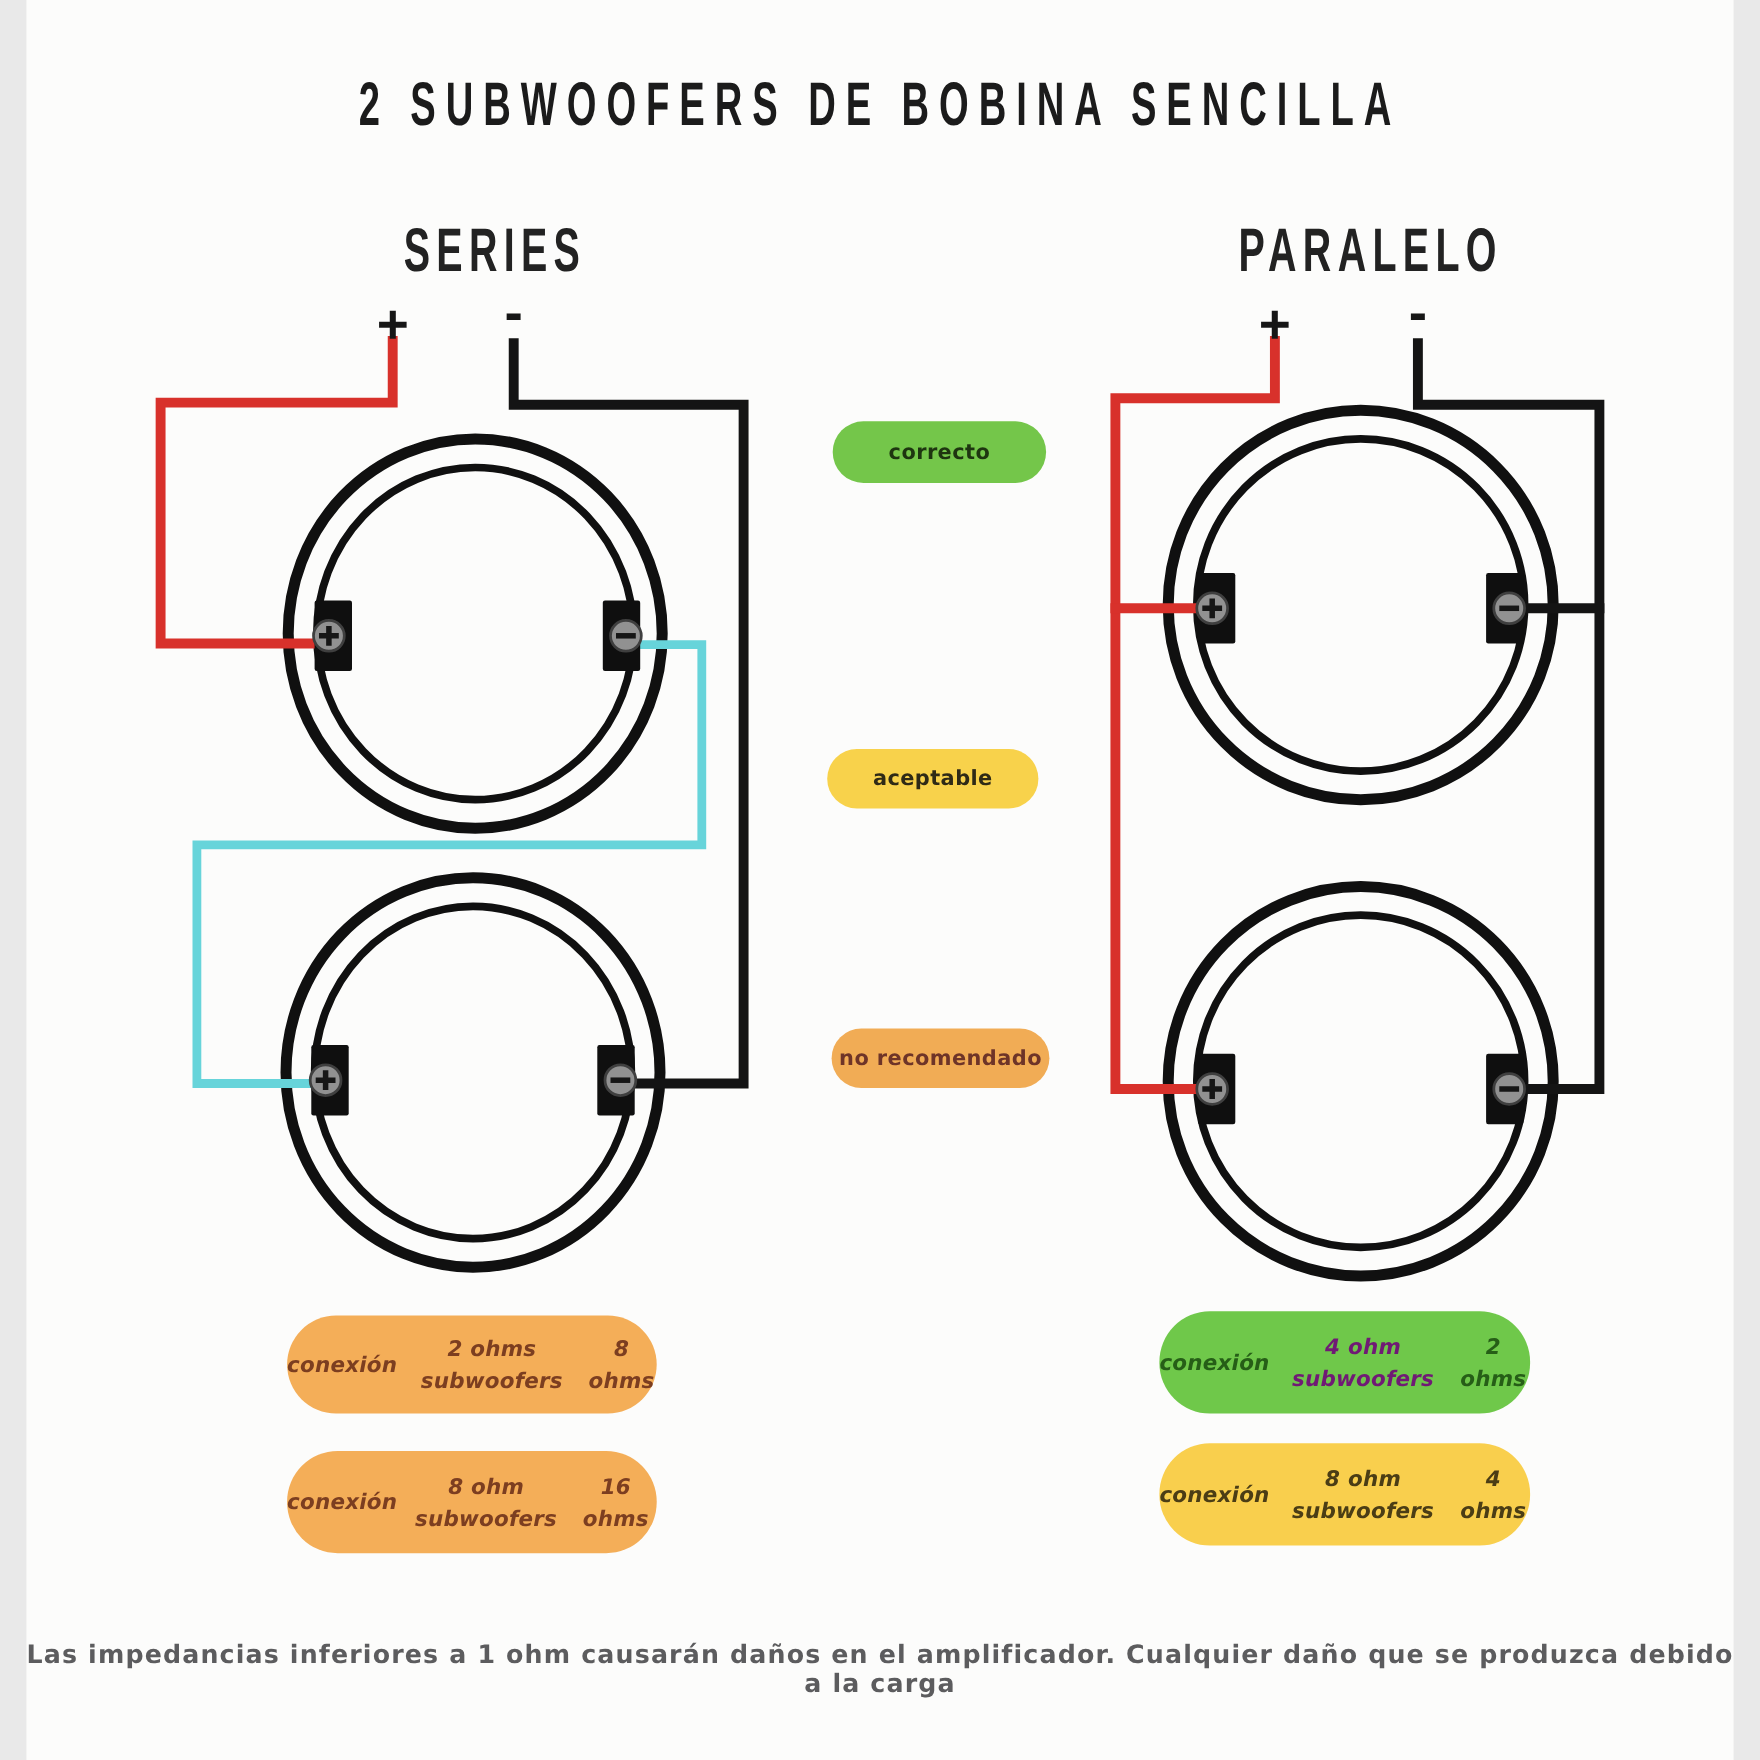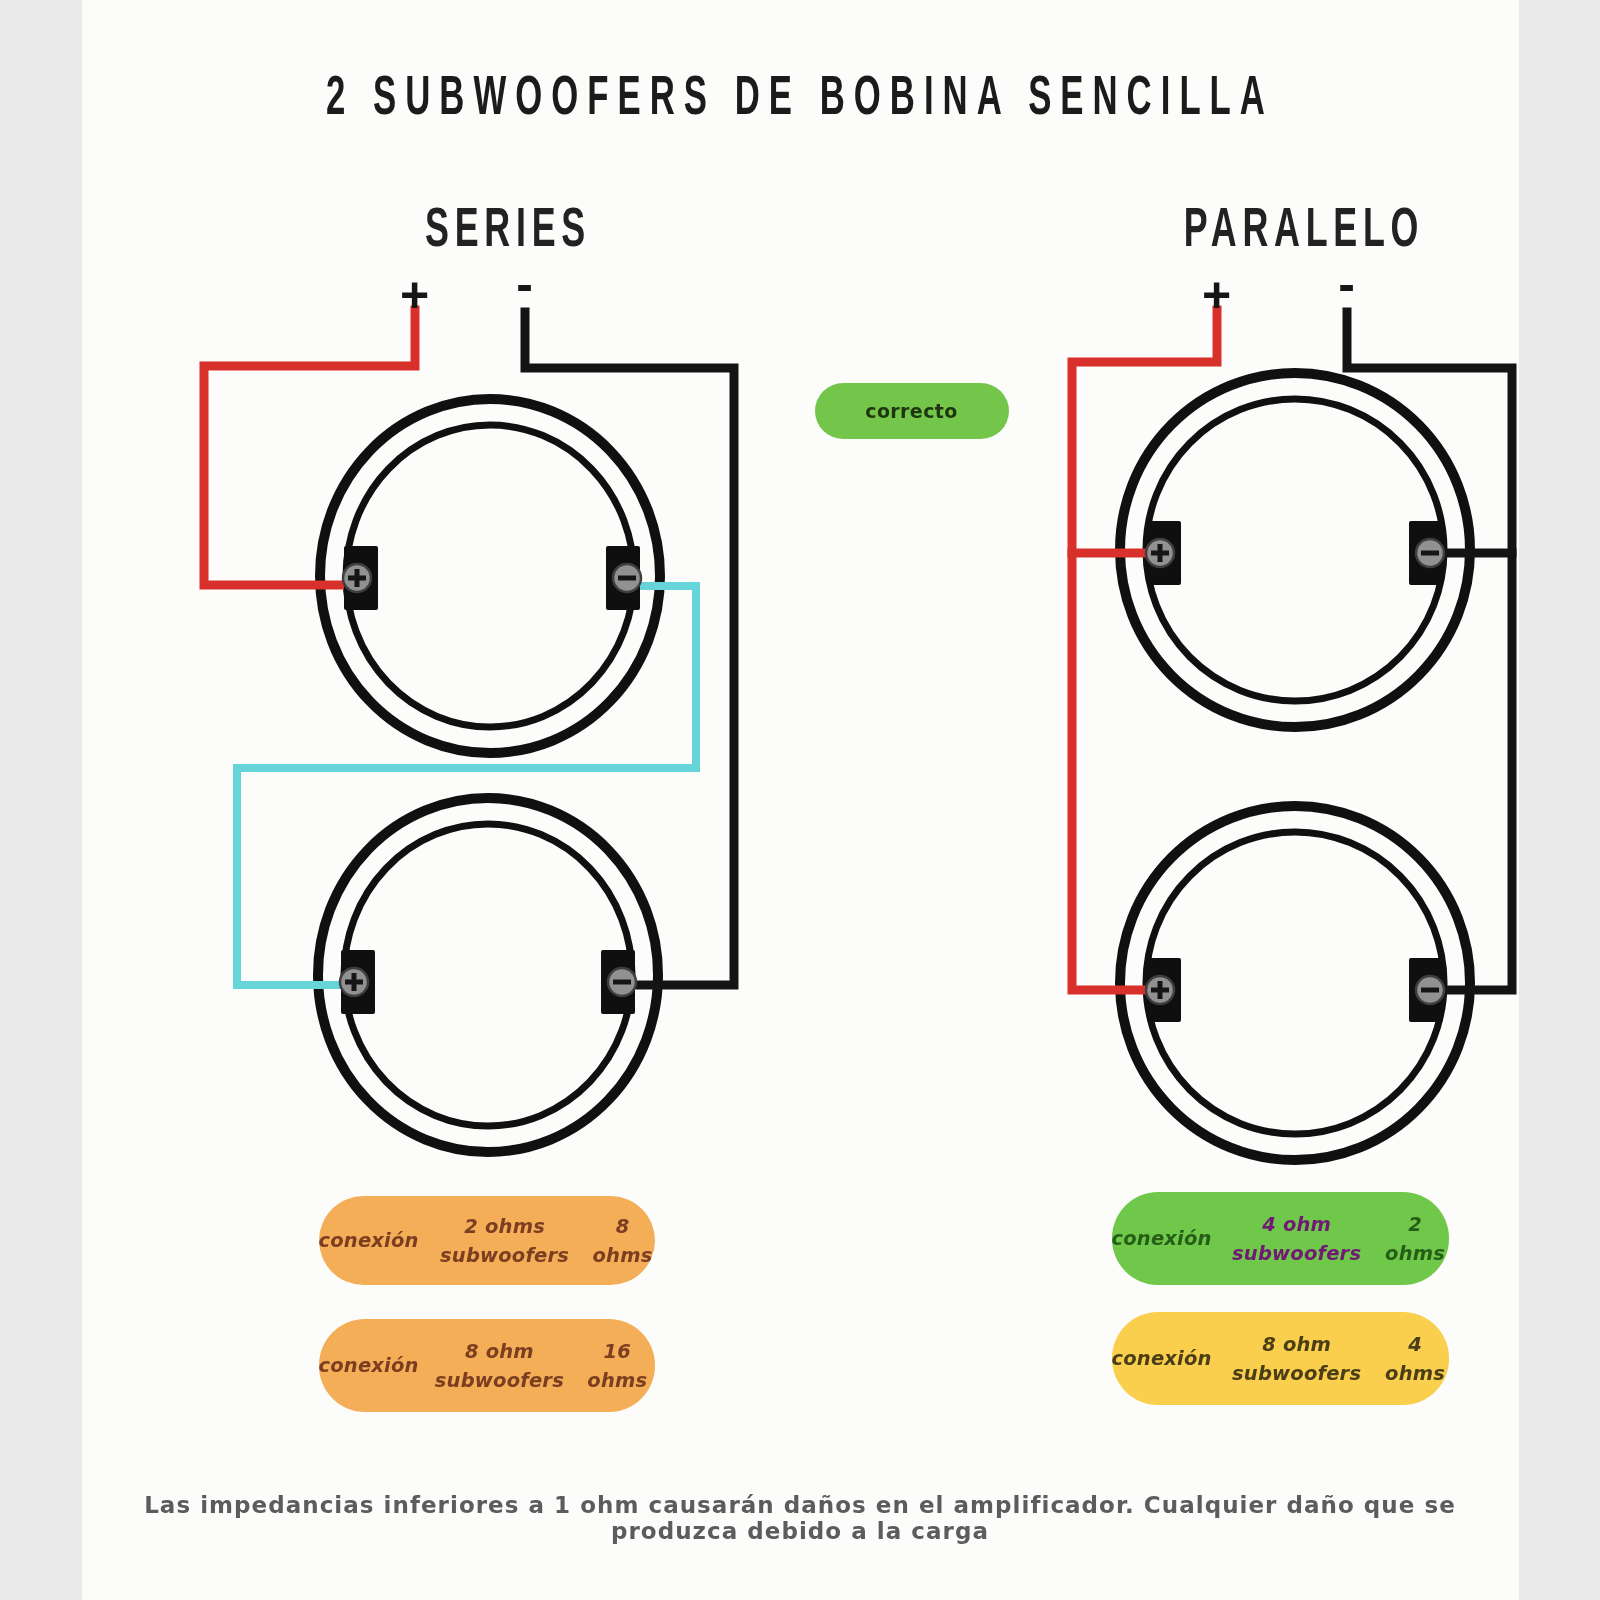--- a/index.html
+++ b/index.html
@@ -1,17 +1,17 @@
 <!DOCTYPE html>
 <html><head>
 <meta charset="utf-8">
 <style>
   html,body{margin:0;padding:0;background:#e9e9e9;}
   .canvas{
-    position:relative;width:1437px;height:1600px;margin:0 auto;
+    position:relative;width:1552px;height:1600px;margin:0 auto;
     background:#fcfcfb;overflow:hidden;
     font-family:"DejaVu Sans","Liberation Sans",sans-serif;
   }
   .diagram-svg{position:absolute;left:0;top:0;width:1600px;height:1600px;}
   .ring{fill:none;stroke:#101010;}
   .wire{fill:none;stroke-linecap:square;stroke-linejoin:miter;}
 
   .title{
     position:absolute;left:50%;top:62px;white-space:nowrap;
     transform:translateX(-50%) scaleX(0.62);
@@ -111,20 +111,26 @@
   <div class="col-heading" style="left:1222px;">PARALELO</div>
 
   <div class="polarity" style="left:333px;top:295px;">+</div>
   <div class="polarity" style="left:443px;top:284px;">-</div>
   <div class="polarity" style="left:1135px;top:295px;">+</div>
   <div class="polarity" style="left:1265px;top:284px;">-</div>
 
   <div class="pill" style="left: 733px; top: 362px; width: 194px; height: 56px; background: rgb(116, 198, 74);">
     <span style="color: rgb(30, 53, 16);">correcto</span>
   </div>
+  <div class="pill" style="left: 728px; top: 660px; width: 192px; height: 54px; background: rgb(248, 210, 75);">
+    <span style="color: rgb(47, 42, 22);">aceptable</span>
+  </div>
+  <div class="pill" style="left: 732px; top: 914px; width: 198px; height: 54px; background: rgb(241, 172, 85);">
+    <span style="color: rgb(110, 52, 40);">no recomendado</span>
+  </div>
 
   <div class="card" style="left: 237px; top: 1196px; width: 336px; height: 89px; background: rgb(244, 174, 88);">
     <span style="color: rgb(124, 62, 32);">conexión</span>
     <span style="color: rgb(124, 62, 32);">2 ohms subwoofers</span>
     <span style="color: rgb(124, 62, 32);">8 ohms</span>
   </div>
   <div class="card" style="left: 237px; top: 1319px; width: 336px; height: 93px; background: rgb(244, 174, 88);">
     <span style="color: rgb(124, 62, 32);">conexión</span>
     <span style="color: rgb(124, 62, 32);">8 ohm subwoofers</span>
     <span style="color: rgb(124, 62, 32);">16 ohms</span>

